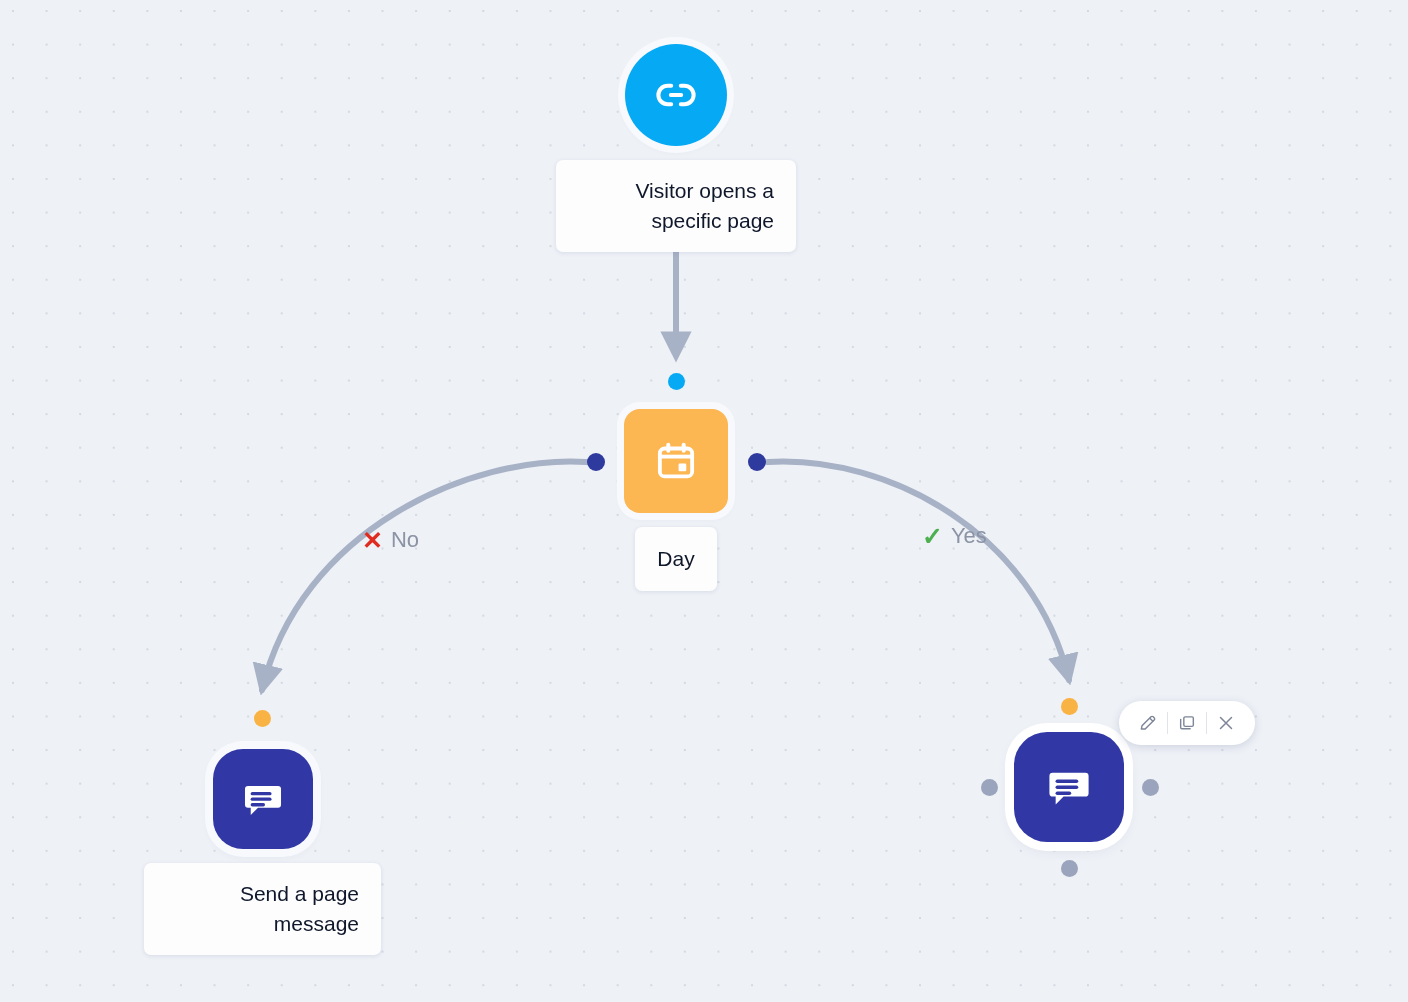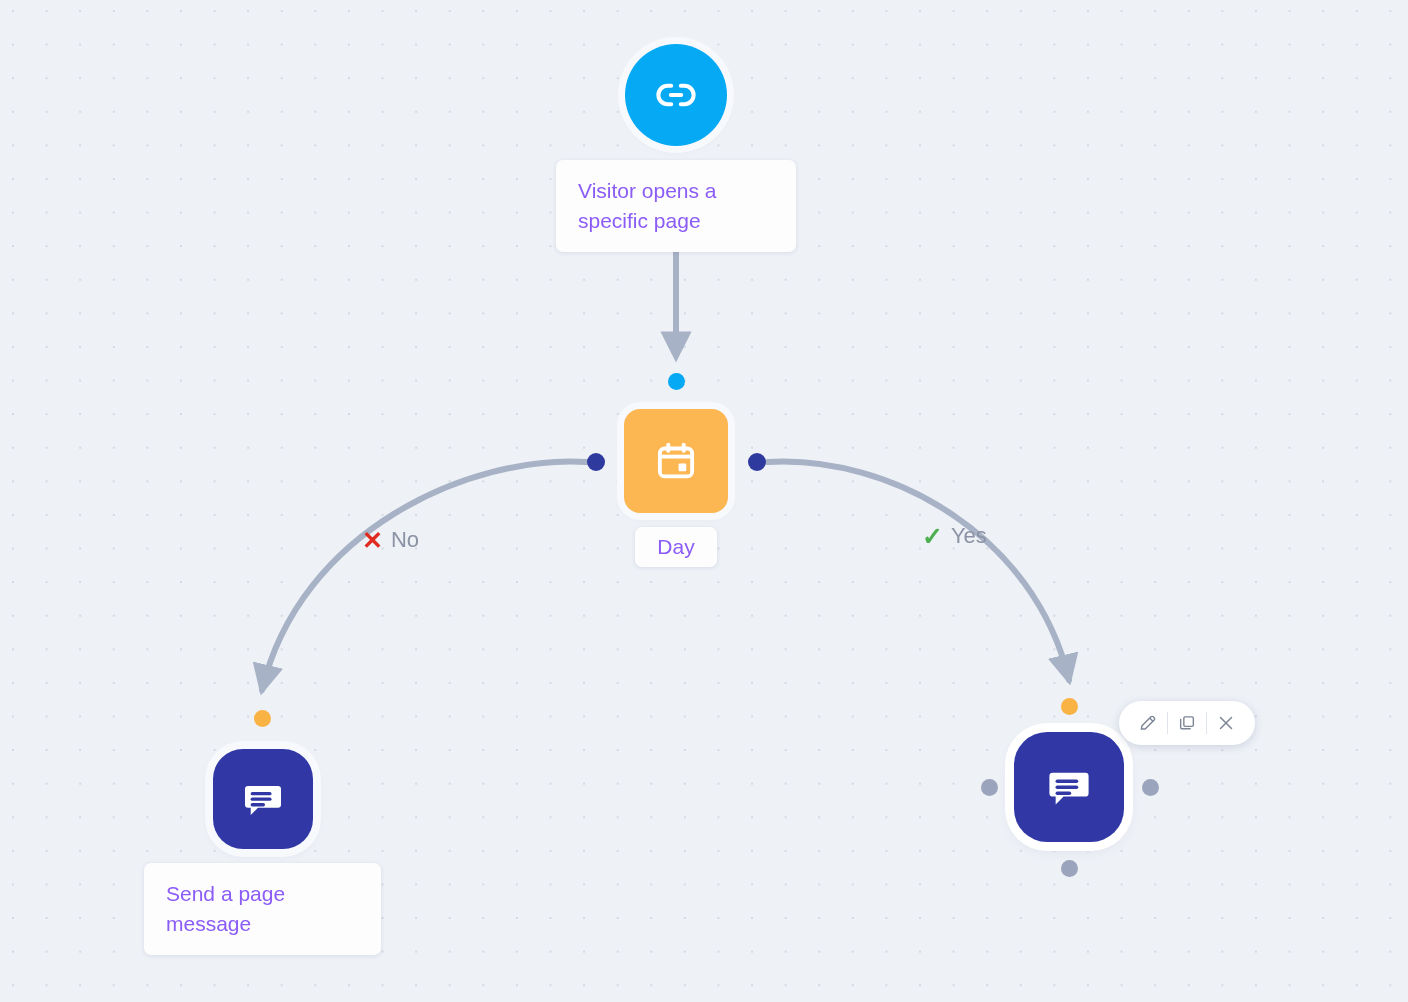--- a/index.html
+++ b/index.html
@@ -81,29 +81,29 @@
     border-radius: 33px;
     box-shadow: 0 0 0 9px #ffffff, 0 4px 16px rgba(60,80,130,0.18);
   }
 
   
   .label-card {
     margin-top: 14px;
     background: #fdfdfe;
     border-radius: 7px;
     padding: 16px 22px;
-    color: #8b5cf6;
+    color: #0f172a;
     font-size: 21px;
     line-height: 30px;
-    text-align: left;
+    text-align: right;
     box-shadow: 0 1px 4px rgba(60,80,130,0.13);
     max-width: 240px;
   }
   .label-card.small {
-    padding: 8px 22px;
+    padding: 20px 22px;
     font-size: 21px;
     line-height: 24px;
   }
 
   
   .port {
     position: absolute;
     border-radius: 50%;
   }
   .port-blue   { background: #06a9f4; }

